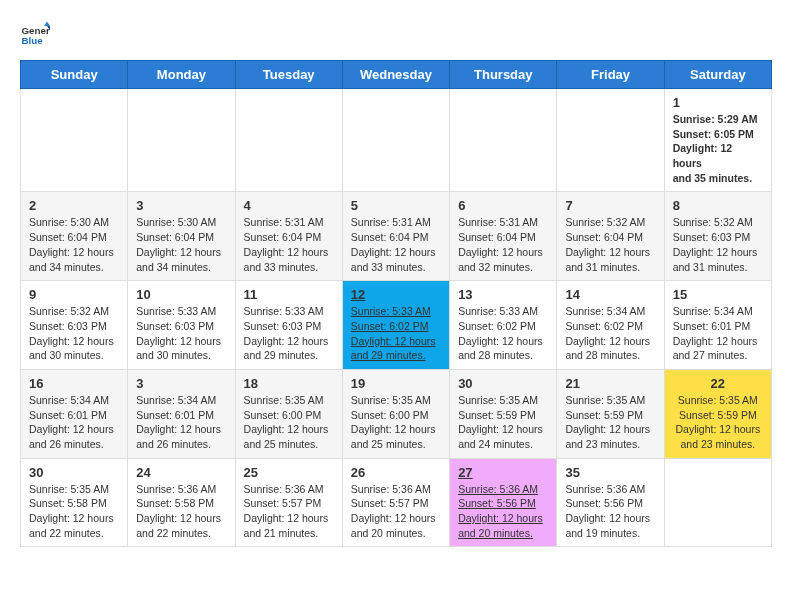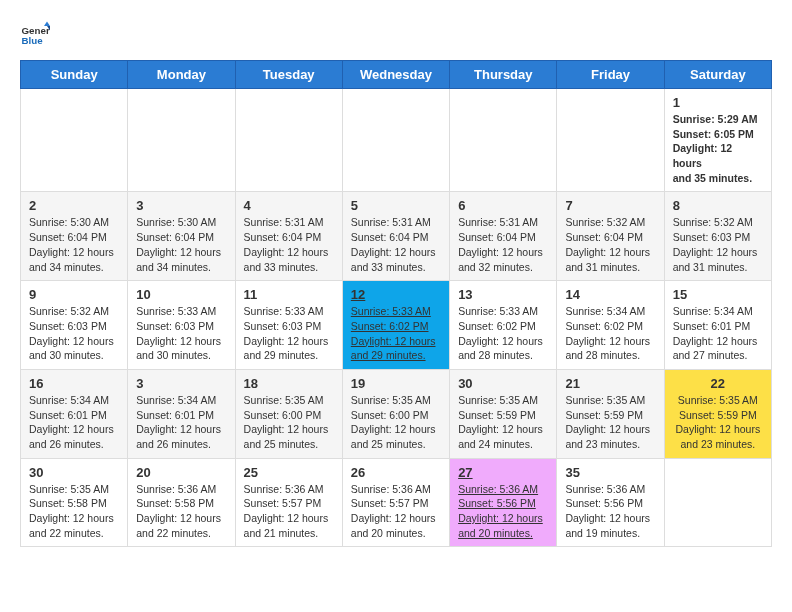--- a/index.html
+++ b/index.html
@@ -287,21 +287,21 @@
       </tr>
       <tr>
         <td style="background-color: rgb(255, 255, 255);">
           <span class="day-number">30</span>
           <div class="day-info" style="white-space: pre-line;">Sunrise: 5:35 AM
 Sunset: 5:58 PM
 Daylight: 12 hours
 and 22 minutes.</div>
         </td>
         <td style="background-color: rgb(255, 255, 255);">
-          <span class="day-number">20</span>
+          <span class="day-number">24</span>
           <div class="day-info" style="white-space: pre-line;">Sunrise: 5:36 AM
 Sunset: 5:58 PM
 Daylight: 12 hours
 and 22 minutes.</div>
         </td>
         <td style="background-color: rgb(255, 255, 255);">
           <span class="day-number">25</span>
           <div class="day-info" style="white-space: pre-line;">Sunrise: 5:36 AM
 Sunset: 5:57 PM
 Daylight: 12 hours

